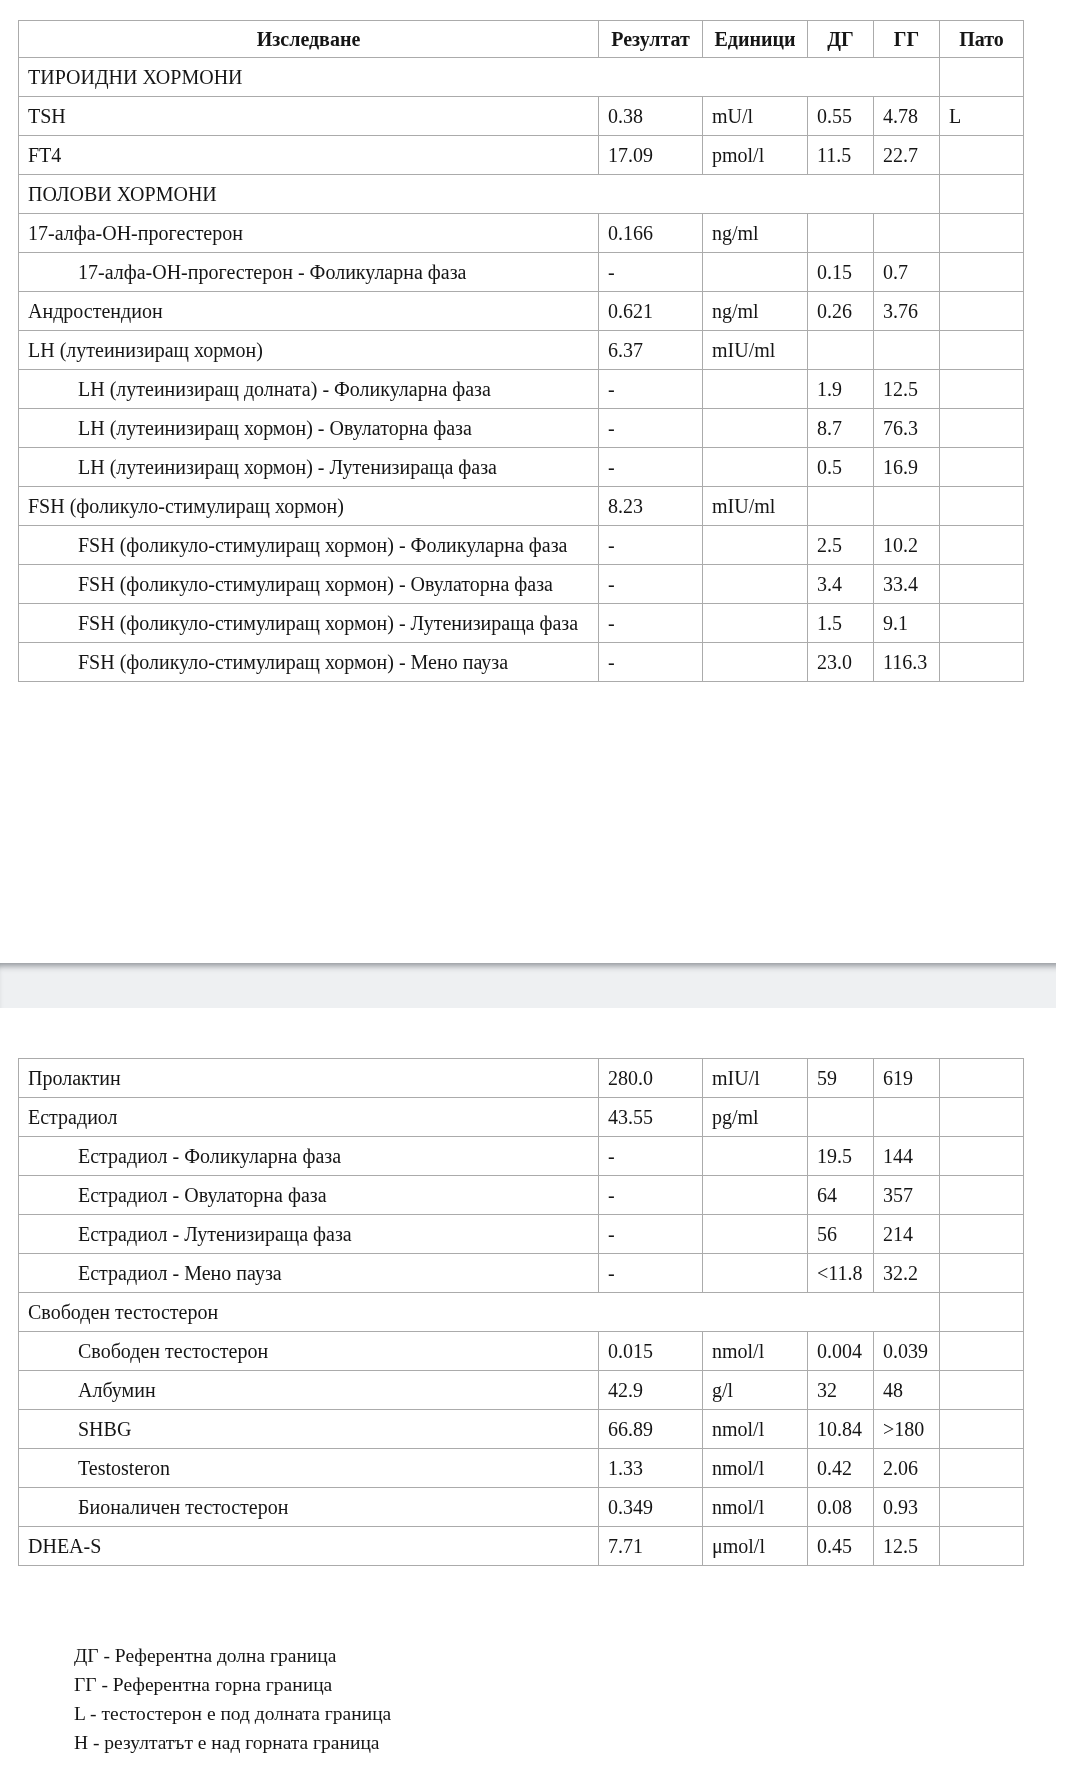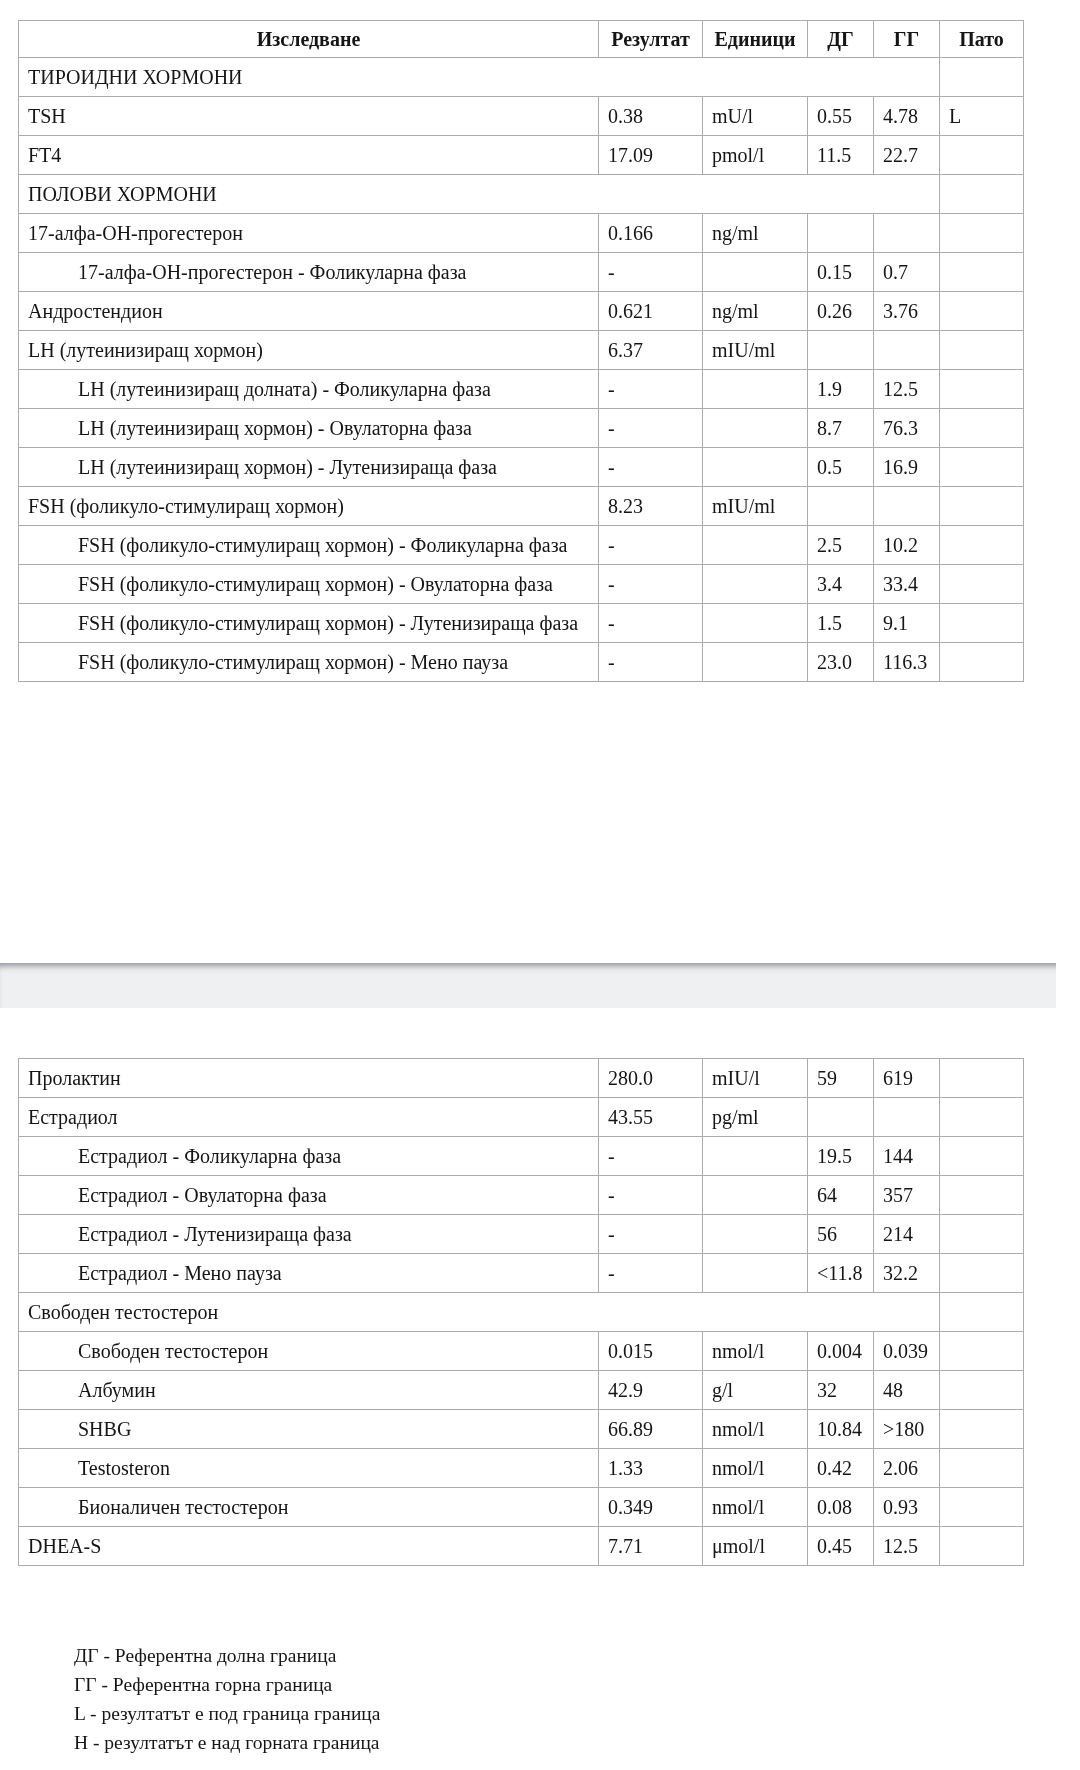--- a/index.html
+++ b/index.html
@@ -312,16 +312,16 @@
           <td>μmol/l</td>
           <td>0.45</td>
           <td>12.5</td>
           <td></td>
         </tr>
       </tbody>
     </table>
   <div class="legend">
       <div>ДГ - Референтна долна граница</div>
       <div>ГГ - Референтна горна граница</div>
-      <div>L - резултатът е под граница граница</div>
+      <div>L - тестостерон е под долната граница</div>
       <div>H - резултатът е над горната граница</div>
     </div>
 </div>
 
 </body></html>

